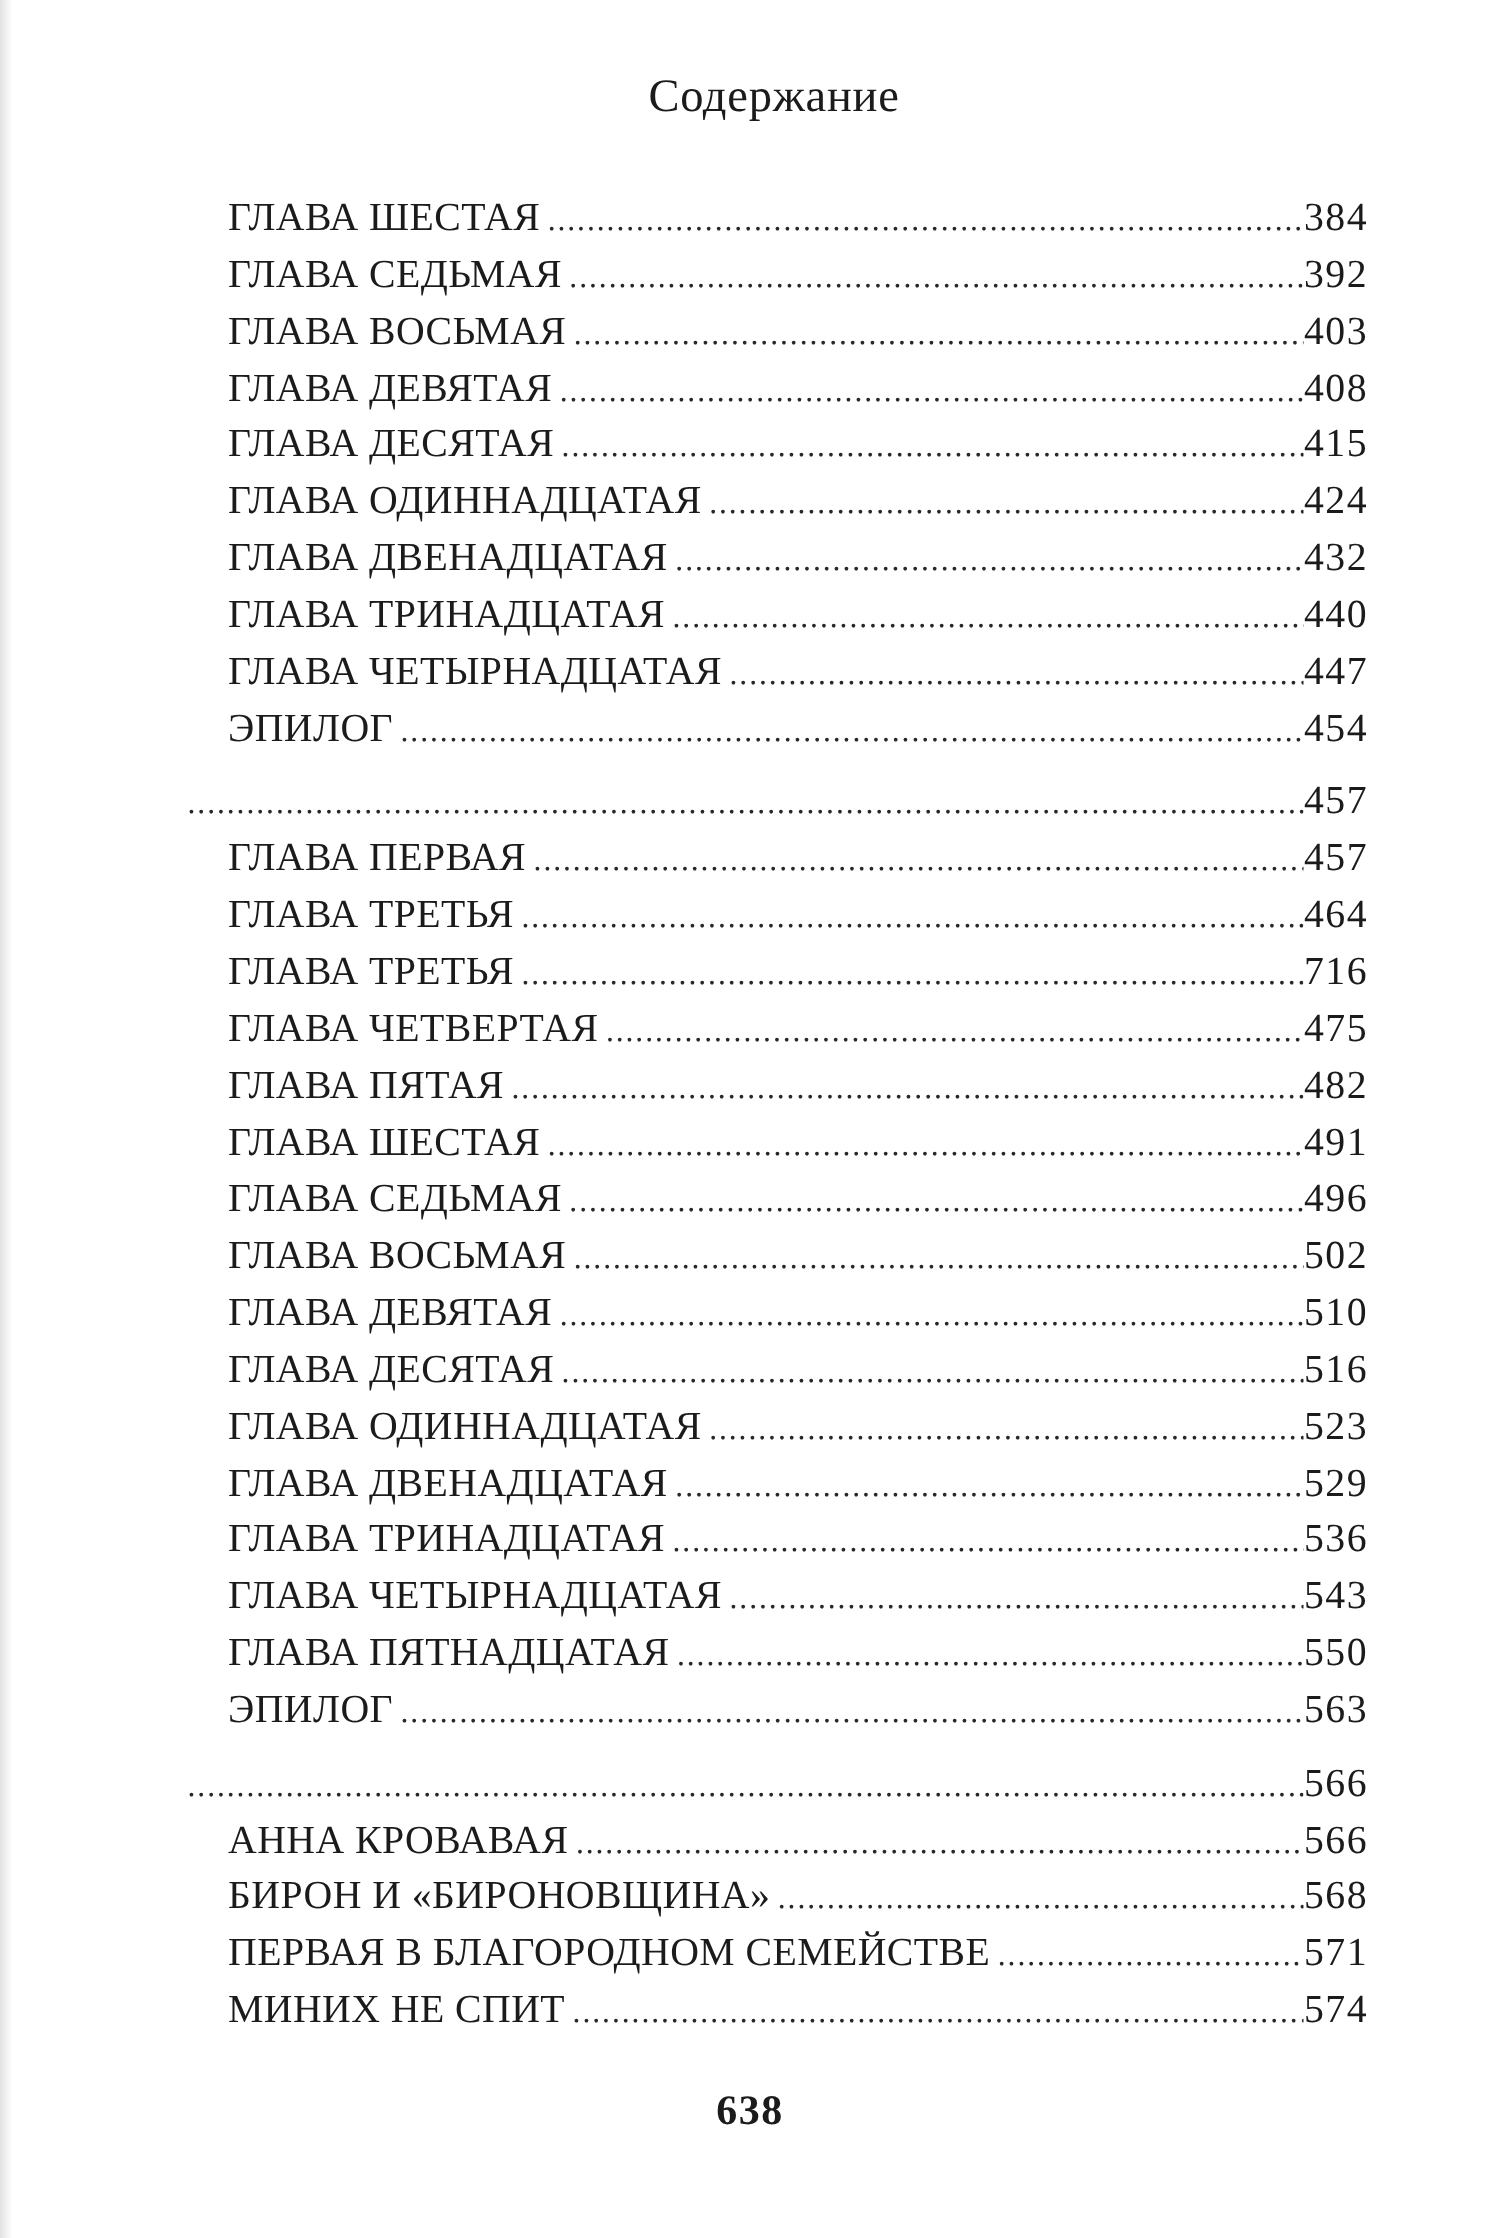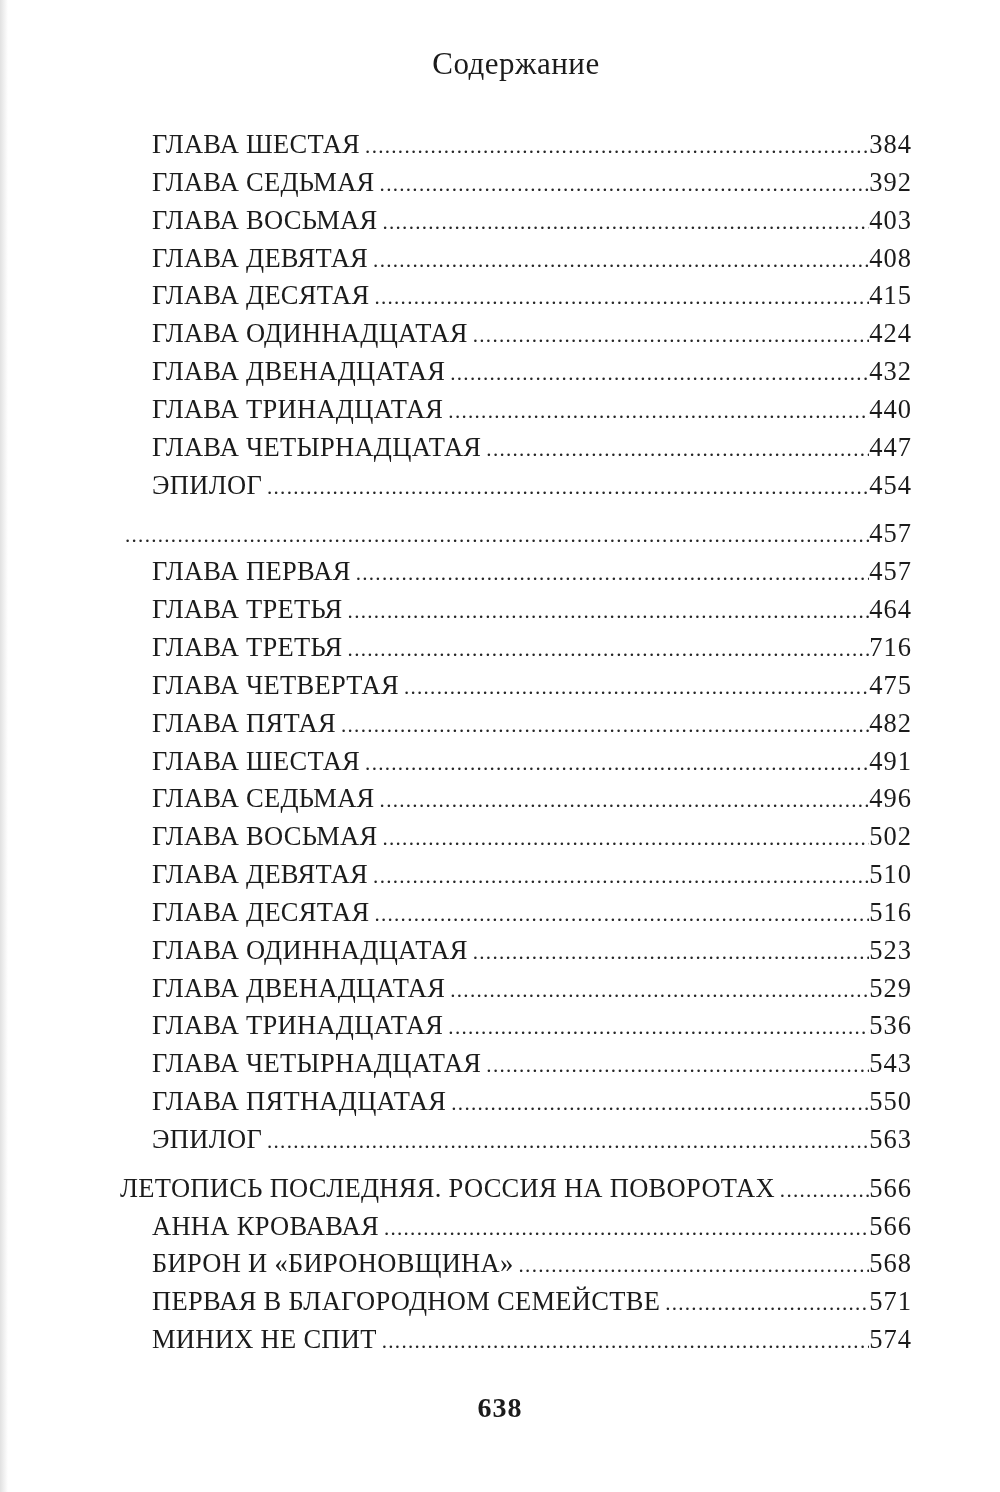--- a/index.html
+++ b/index.html
@@ -255,21 +255,20 @@
   </div>
 
 
   <div class="row row--chapter">
     <span class="label">ЭПИЛОГ</span>
     <span class="leader"></span>
     <span class="pagenum">563</span>
   </div>
 
   <div class="row row--section">
-    <span class="label">ЛЕТОПИСЬ ПОСЛЕДНЯЯ. РОССИЯ НА ПОВОРОТАХ</span>
     <span class="leader"></span>
     <span class="pagenum">566</span>
   </div>
 
   <div class="row row--chapter">
     <span class="label">АННА КРОВАВАЯ</span>
     <span class="leader"></span>
     <span class="pagenum">566</span>
   </div>
 

